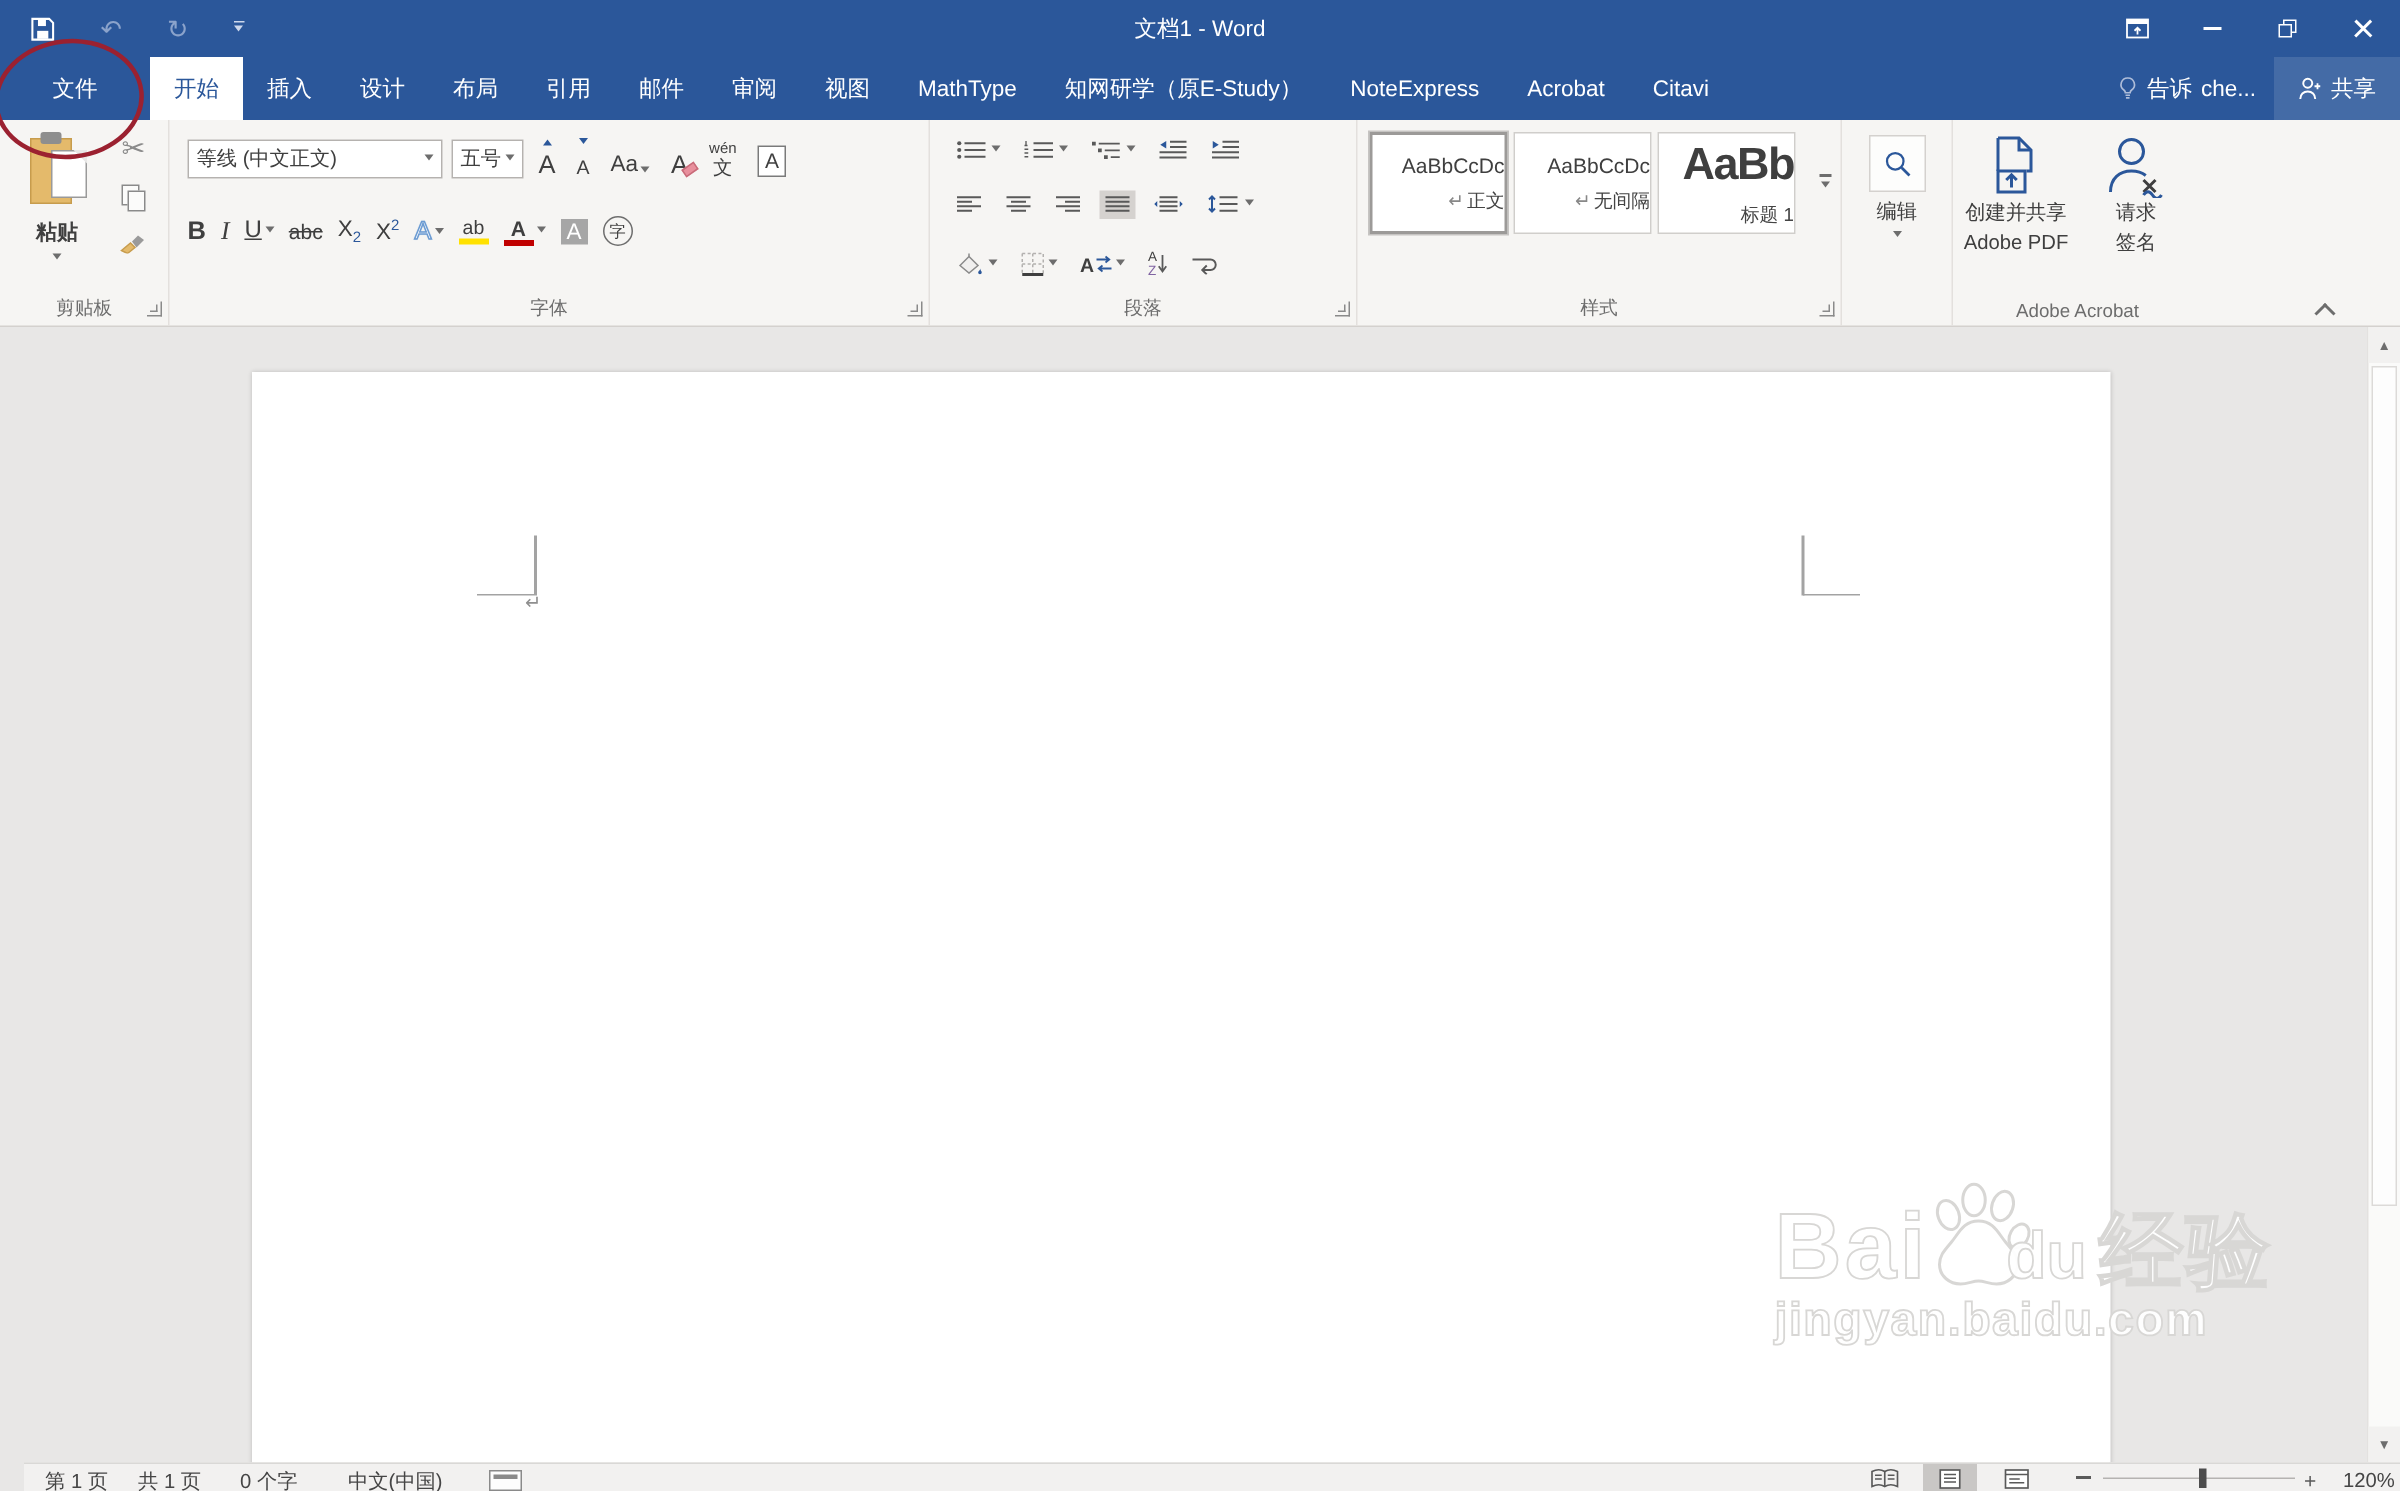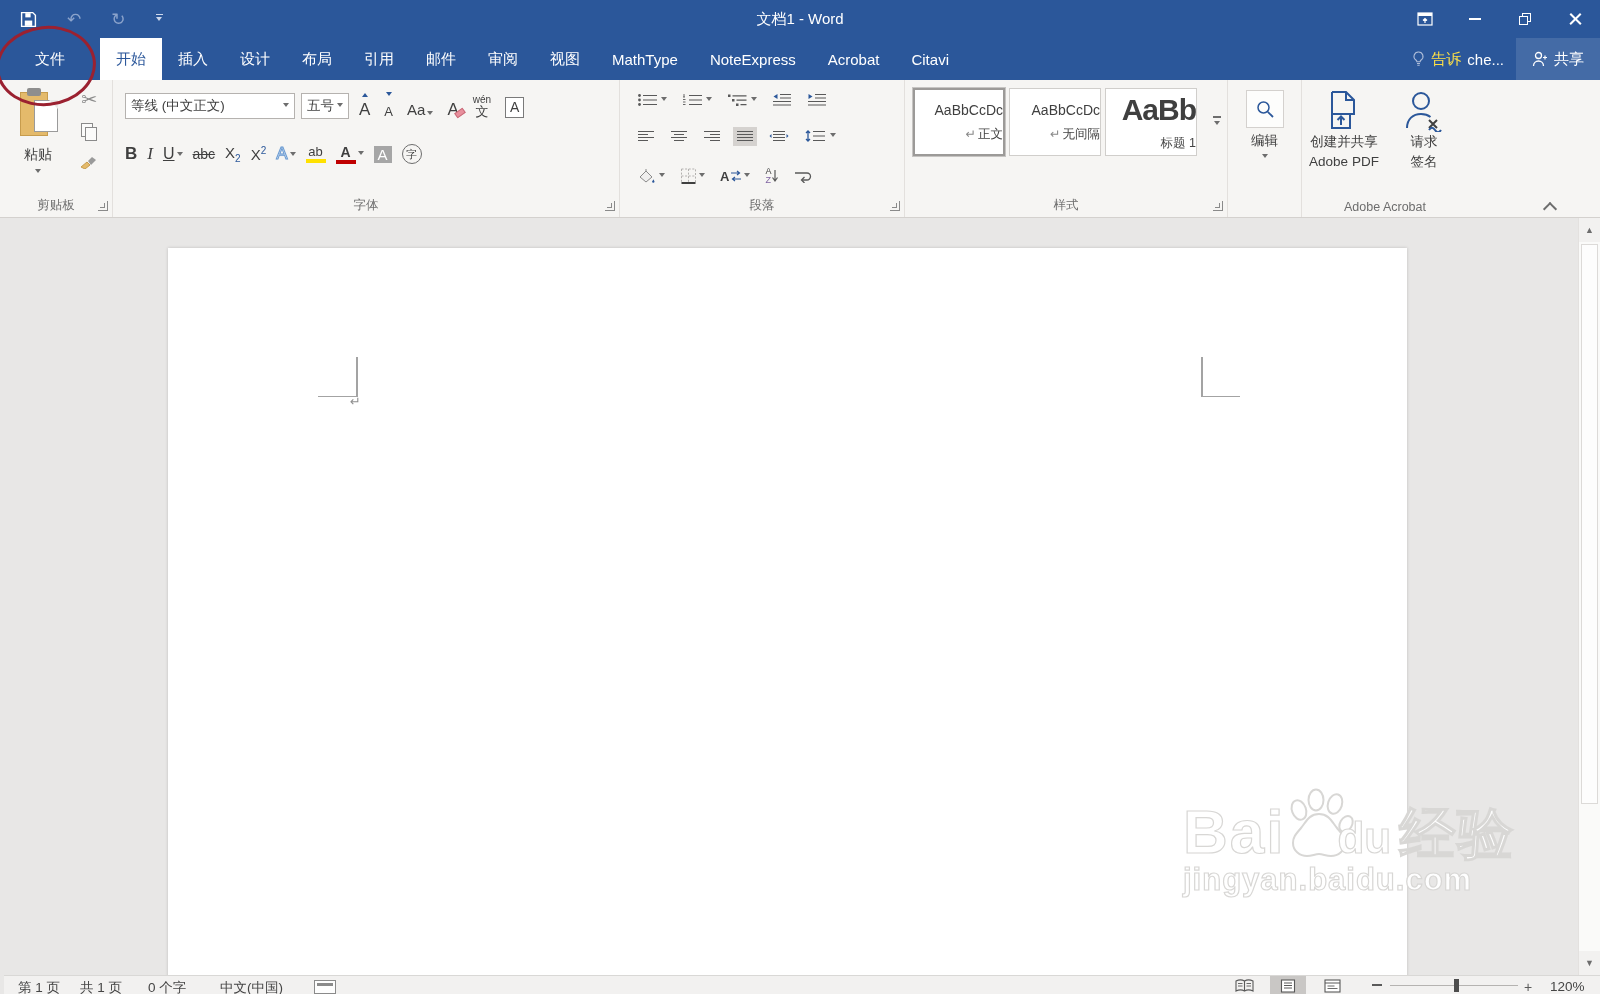--- a/index.html
+++ b/index.html
@@ -26,40 +26,40 @@
   .close-x::before,.close-x::after { content:""; position:absolute; left:-1px; top:5.5px; width:15px; height:2.2px; background:#fff; }
   .close-x::before { transform:rotate(45deg); } .close-x::after { transform:rotate(-45deg); }
 
   
   .tabbar { position:absolute; top:38px; left:0; right:0; height:42px; background:#2b579a; display:flex; align-items:stretch; color:#fff; font-size:15px; z-index:6; }
   .tab { padding:0 16px; display:flex; align-items:center; white-space:nowrap; }
   .tab.file { padding:0 35px; }
   .tab.active { background:#fff; color:#2b579a; }
   .tab-spacer { flex:1; }
   .tellme { display:flex; align-items:center; gap:6px; padding:0 12px; white-space:nowrap; }
-  .tellme .hint { color:#fde047; }
+  .tellme .hint { color:#ffffff; }
   .share-btn { display:flex; align-items:center; gap:7px; padding:0 16px; background:rgba(255,255,255,0.12); white-space:nowrap; }
 
   
   .ribbon { position:absolute; top:80px; left:0; right:0; height:138px; background:#f6f5f3; border-bottom:1px solid #d4d1ce; z-index:5; color:#3f3f3f; }
   .rgroup { position:absolute; top:0; bottom:0; border-right:1px solid #e3e0dd; }
   .glabel { position:absolute; bottom:3px; left:0; right:0; text-align:center; font-size:12.5px; color:#6d6d6d; }
   .launcher { position:absolute; right:4px; bottom:6px; width:10px; height:10px; border-right:1px solid #8a8a8a; border-bottom:1px solid #8a8a8a; }
   .launcher::after { content:""; position:absolute; right:2px; bottom:2px; width:4px; height:4px; border-right:1.5px solid #8a8a8a; border-bottom:1.5px solid #8a8a8a; }
   .dcaret { width:0; height:0; border:3.5px solid transparent; border-top:4px solid #6d6d6d; display:inline-block; margin-left:2px; }
 
   
   .g-clip { left:0; width:113px; }
   .paste-big { position:absolute; left:10px; top:8px; width:56px; height:110px; display:flex; flex-direction:column; align-items:center; }
   .clipboard-art { position:relative; width:40px; height:52px; }
   .clipboard-art .board { position:absolute; left:2px; top:4px; width:28px; height:44px; background:#e4ba6b; border:1px solid #c79c4d; }
   .clipboard-art .clipp { position:absolute; left:9px; top:0; width:14px; height:8px; background:#8e8e8e; border-radius:2px; }
   .clipboard-art .sheet { position:absolute; right:0; top:12px; width:24px; height:32px; background:#fff; border:1px solid #9a9a9a; }
   .clipboard-art .sheet::after { content:""; position:absolute; right:-1px; top:-1px; border-style:solid; border-width:0 9px 9px 0; border-color:transparent #e8e7e6 transparent transparent; }
-  .paste-big .lbl { margin-top:6px; font-size:14px; }
+  .paste-big .lbl { margin-top:6px; font-size:14px;font-weight:bold; }
   .minicol { position:absolute; left:72px; top:8px; width:34px; display:flex; flex-direction:column; align-items:center; gap:12px; }
   .scissors { font-size:19px; color:#8a8a8a; transform:rotate(0deg); }
   .copy-art { position:relative; width:16px; height:18px; }
   .copy-art .p1,.copy-art .p2 { position:absolute; width:12px; height:14px; border:1px solid #8a8a8a; background:#fbfbfa; }
   .copy-art .p1 { left:0; top:0; } .copy-art .p2 { left:4px; top:4px; }
   .brush-art { width:20px; height:16px; }
 
   
   .g-font { left:113px; width:507px; }
   .fRow1 { position:absolute; left:12px; top:12px; display:flex; align-items:center; gap:6px; }
@@ -134,21 +134,21 @@
   .cropmark { position:absolute; background:#a3a3a3; }
   .pilcrow { position:absolute; left:350px; top:176px; font-size:13px; color:#8f8f8f; }
 
   
   .vscroll { position:absolute; right:0; top:0; bottom:0; width:22px; background:#fafaf9; border-left:1px solid #e3e1df; }
   .vs-btn { position:absolute; left:0; right:0; height:24px; display:flex; align-items:center; justify-content:center; font-size:9px; color:#6d6d6d; background:#f2f1f0; }
   .vs-up { top:0; } .vs-dn { bottom:0; }
   .vs-thumb { position:absolute; left:2px; right:2px; top:26px; height:560px; background:#fdfdfd; border:1px solid #dcdad8; }
 
   
-  .statusbar { position:absolute; left:4px; right:0; bottom:0; height:19px; background:#f2f1f0; border-top:1px solid #d9d8d6; overflow:hidden; z-index:8; font-size:13.5px; color:#454545; }
+  .statusbar { position:absolute; left:16px; right:0; bottom:0; height:19px; background:#f2f1f0; border-top:1px solid #d9d8d6; overflow:hidden; z-index:8; font-size:13.5px; color:#454545; }
   .sb-item { position:absolute; top:3px; white-space:nowrap; }
   .kbd-icon { position:absolute; top:4px; width:22px; height:14px; border:1px solid #8a8a8a; background:#fdfdfd; }
   .kbd-icon::before { content:""; position:absolute; left:2px; top:2px; right:2px; height:3px; background:#8a8a8a; }
   .sb-view { position:absolute; top:0; width:36px; height:19px; display:flex; align-items:flex-start; justify-content:center; padding-top:3px; }
   .sb-view.sel { background:#c9c7c5; }
   .zoom-minus { position:absolute; top:8px; width:10px; height:2px; background:#5a5a5a; }
   .zoom-plus { position:absolute; top:3px; font-size:14px; color:#5a5a5a; }
   .zoom-thumb { position:absolute; top:3px; width:5px; height:13px; background:#4d4d4d; }
   .zoom-track { position:absolute; top:9px; height:1px; background:#b5b3b1; }
 
@@ -213,20 +213,21 @@
     <div class="tab file">文件</div>
     <div class="tab active">开始</div>
     <div class="tab">插入</div>
     <div class="tab">设计</div>
     <div class="tab">布局</div>
     <div class="tab">引用</div>
     <div class="tab">邮件</div>
     <div class="tab">审阅</div>
     <div class="tab">视图</div>
     <div class="tab">MathType</div>
+    <div class="tab">知网研学（原E-Study）</div>
     <div class="tab">NoteExpress</div>
     <div class="tab">Acrobat</div>
     <div class="tab">Citavi</div>
     <div class="tab-spacer"></div>
     <div class="tellme">
       <span>
         <svg width="13" height="16" viewBox="0 0 12 16">
             <path d="M6 1a4.4 4.4 0 0 0-2.6 8c.6.5 1 1.1 1 1.8h3.2c0-.7.4-1.3 1-1.8A4.4 4.4 0 0 0 6 1z" fill="none" stroke="#aebdd9" stroke-width="1.1"></path>
             <path d="M4.5 12.5h3M4.8 14.2h2.4" stroke="#aebdd9" stroke-width="1.1"></path>
           </svg>

